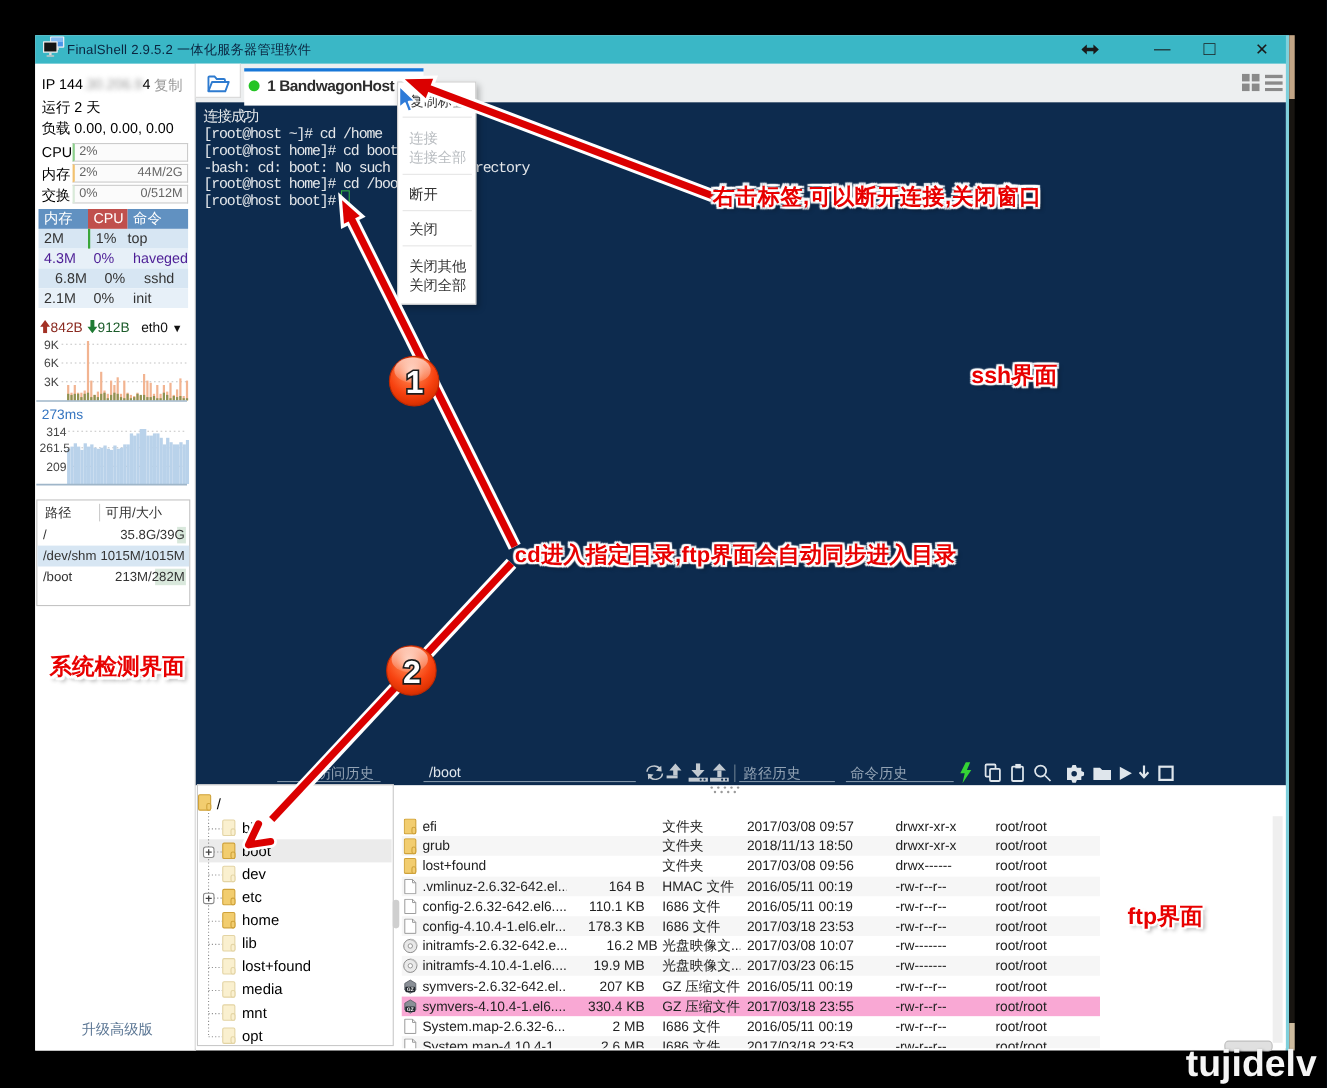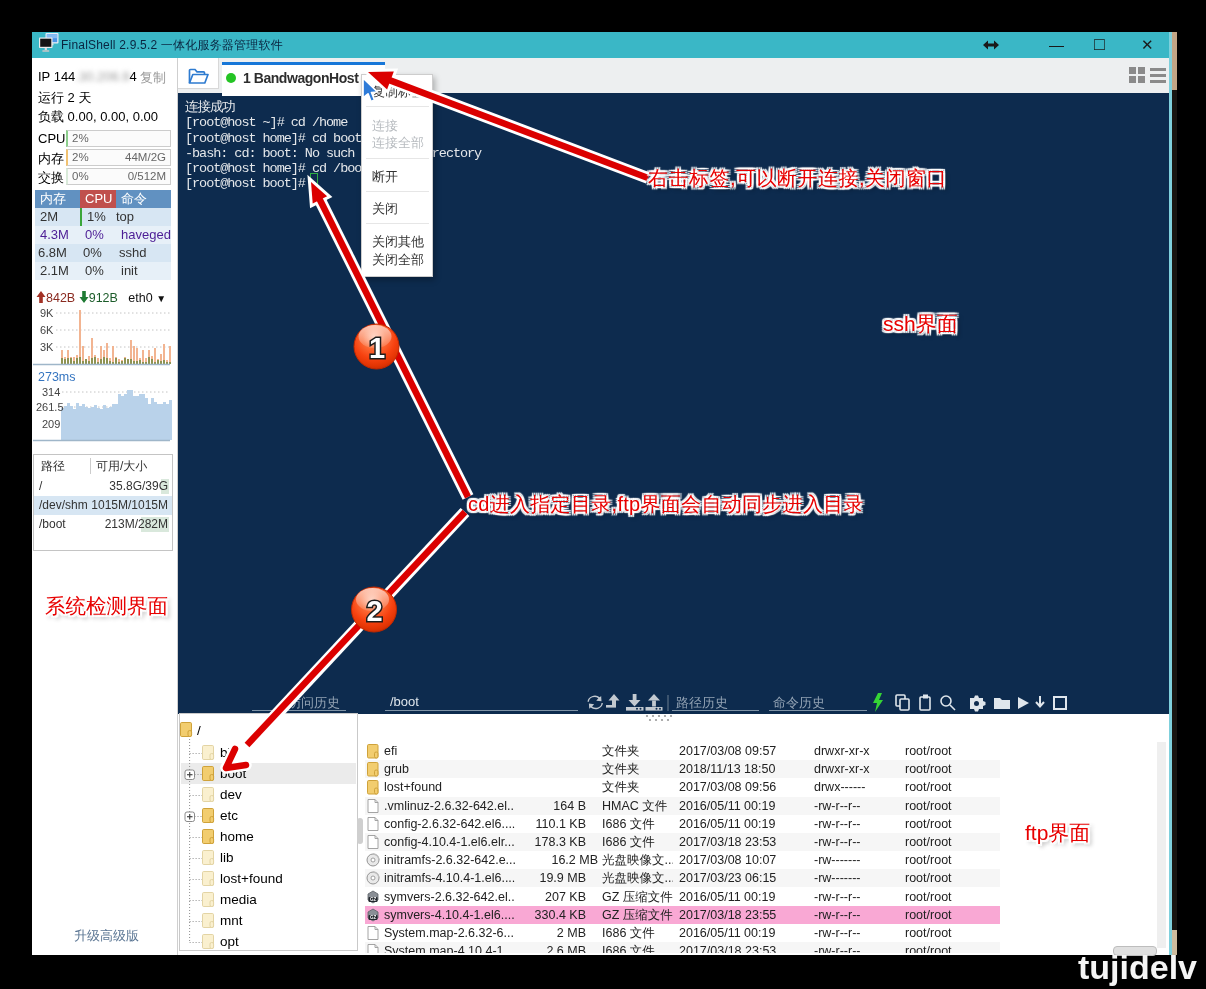--- a/index.html
+++ b/index.html
@@ -8,21 +8,21 @@
 #titlebar{left:32px;top:32px;width:1140px;height:26px;background:#3ab7c6;color:#0a2540;font-size:13px}
 #title{left:61px;top:37px;color:#0a2540}
 .tbtn{color:#1a1a1a;font-size:15px}
 #sidebar{left:32px;top:58px;width:145px;height:897px;background:#fff;border-right:1px solid #cfcfcf;font-size:13px;color:#333}
 #termarea{left:178px;top:93px;width:991px;height:621px;background:#0d2b4e}
 #tabbar{left:178px;top:58px;width:991px;height:35px;background:#edeff0}
 #ftp{left:178px;top:714px;width:991px;height:239px;background:#fff}
 #rightstrip{left:1169px;top:32px;width:3px;height:923px;background:#7fd0dc}
 #tanstrip{left:1172px;top:32px;width:5px;height:923px;background:#181511}
 .mono{font-family:"Liberation Mono",monospace}
-.red-ann{color:#e80000;font-weight:normal;white-space:nowrap;
+.red-ann{color:#e80000;font-weight:bold;white-space:nowrap;
  text-shadow:-2px -2px 1px #fff,2px -2px 1px #fff,-2px 2px 1px #fff,2px 2px 1px #fff,0 -2px 1px #fff,0 2px 1px #fff,-2px 0 1px #fff,2px 0 1px #fff,3px 3px 4px rgba(0,0,0,.45)}
 </style></head>
 <body>
 <div class="a" id="win"></div>
 <div class="a" id="titlebar"></div>
 <div class="a" id="title" style="font-size:12px;letter-spacing:0.2px">FinalShell 2.9.5.2 一体化服务器管理软件</div>
 <svg class="a" id="appicon" width="20" height="19" style="left:39px;top:33px" viewBox="0 0 20 19">
     <rect x="6.5" y="0" width="13" height="10.5" rx="1" fill="#e8eef5"></rect>
     <rect x="7.8" y="1.3" width="10.4" height="7.9" fill="#4b96e8"></rect>
     <rect x="7.8" y="1.3" width="10.4" height="3.9" fill="#85bdf4"></rect>
@@ -76,21 +76,21 @@
       <div style="width:40px;padding-left:5px">2M</div>
       <div style="width:31px;padding-left:5px;border-left:2px solid #3aa63a;box-sizing:border-box">1%</div>
       <div style="flex:1;padding-left:5px">top</div>
     </div>
 <div style="display:flex;height:18px;line-height:18px;background:#e7f0f8;color:#4c1d95">
       <div style="width:40px;padding-left:5px">4.3M</div>
       <div style="width:31px;padding-left:5px">0%</div>
       <div style="flex:1;padding-left:5px">haveged</div>
     </div>
 <div style="display:flex;height:18px;line-height:18px;background:#d7e6f3;color:#333">
-      <div style="width:40px;padding-left:3px">6.8M</div>
+      <div style="width:40px;padding-left:15px">6.8M</div>
       <div style="width:31px;padding-left:5px">0%</div>
       <div style="flex:1;padding-left:5px">sshd</div>
     </div>
 <div style="display:flex;height:18px;line-height:18px;background:#e7f0f8;color:#333">
       <div style="width:40px;padding-left:5px">2.1M</div>
       <div style="width:31px;padding-left:5px">0%</div>
       <div style="flex:1;padding-left:5px">init</div>
     </div>
 </div>
 
@@ -642,21 +642,21 @@
 </g>
 <g>
 <circle cx="374" cy="609.5" r="22.5" fill="url(#ball2)"></circle>
 <circle cx="374" cy="609.5" r="22.5" fill="none" stroke="#c02800" stroke-width="1"></circle>
 <ellipse cx="372.5" cy="599.5" rx="16.5" ry="11.5" fill="url(#gloss)"></ellipse>
 <text x="374.5" y="620.5" font-size="29" font-weight="bold" font-family="Liberation Sans" fill="#fff" stroke="#1c1c1c" stroke-width="3" paint-order="stroke" text-anchor="middle">2</text>
 </g>
 </svg>
 
 <div class="a red-ann" style="left:648px;top:165px;font-size:20px;letter-spacing:0.5px">右击标签,可以断开连接,关闭窗口</div>
-<div class="a red-ann" style="left:883px;top:310px;font-size:21px">ssh界面</div>
+<div class="a red-ann" style="left:883px;top:327px;font-size:21px">ssh界面</div>
 <div class="a red-ann" style="left:468px;top:491px;font-size:20px;letter-spacing:0.3px">cd进入指定目录,ftp界面会自动同步进入目录</div>
 <div class="a red-ann" style="left:1025px;top:819px;font-size:21px">ftp界面</div>
 
 <svg class="a" width="30" height="8" style="left:645px;top:714px">
     <g fill="#9a9a9a">
       <circle cx="2" cy="2" r="1.1"></circle>
       <circle cx="8" cy="2" r="1.1"></circle>
       <circle cx="14" cy="2" r="1.1"></circle>
       <circle cx="20" cy="2" r="1.1"></circle>
       <circle cx="26" cy="2" r="1.1"></circle>

